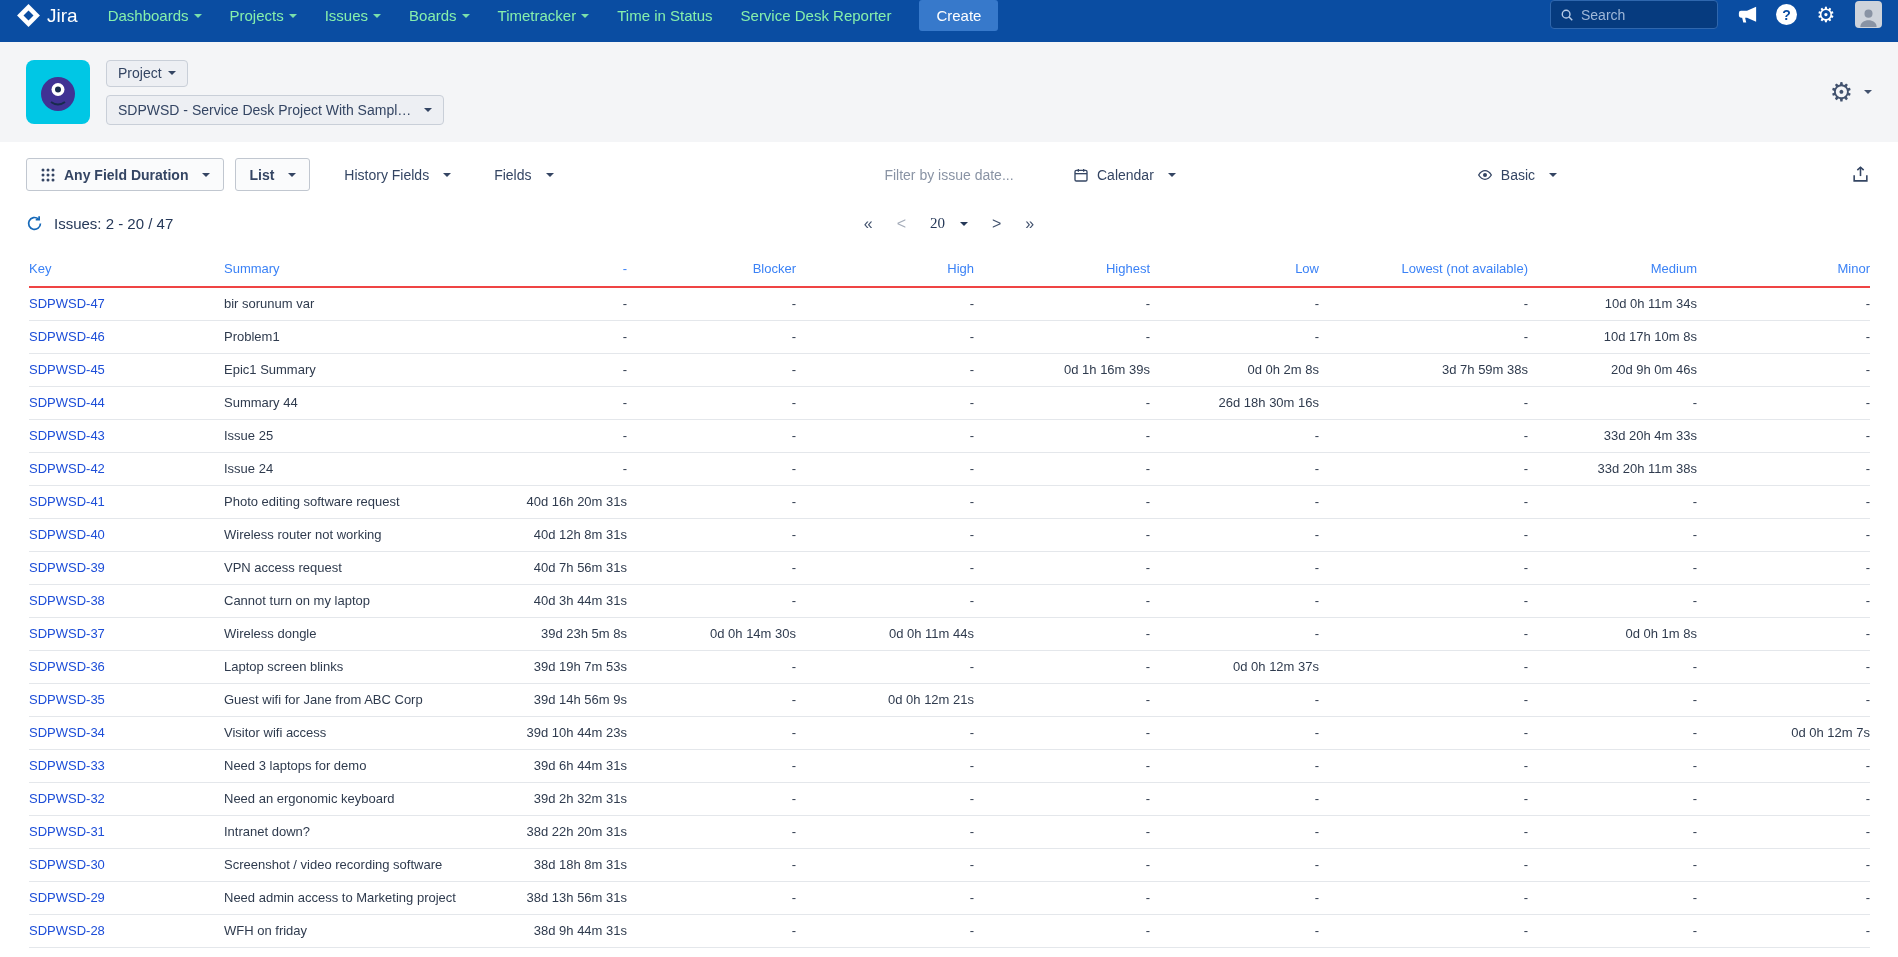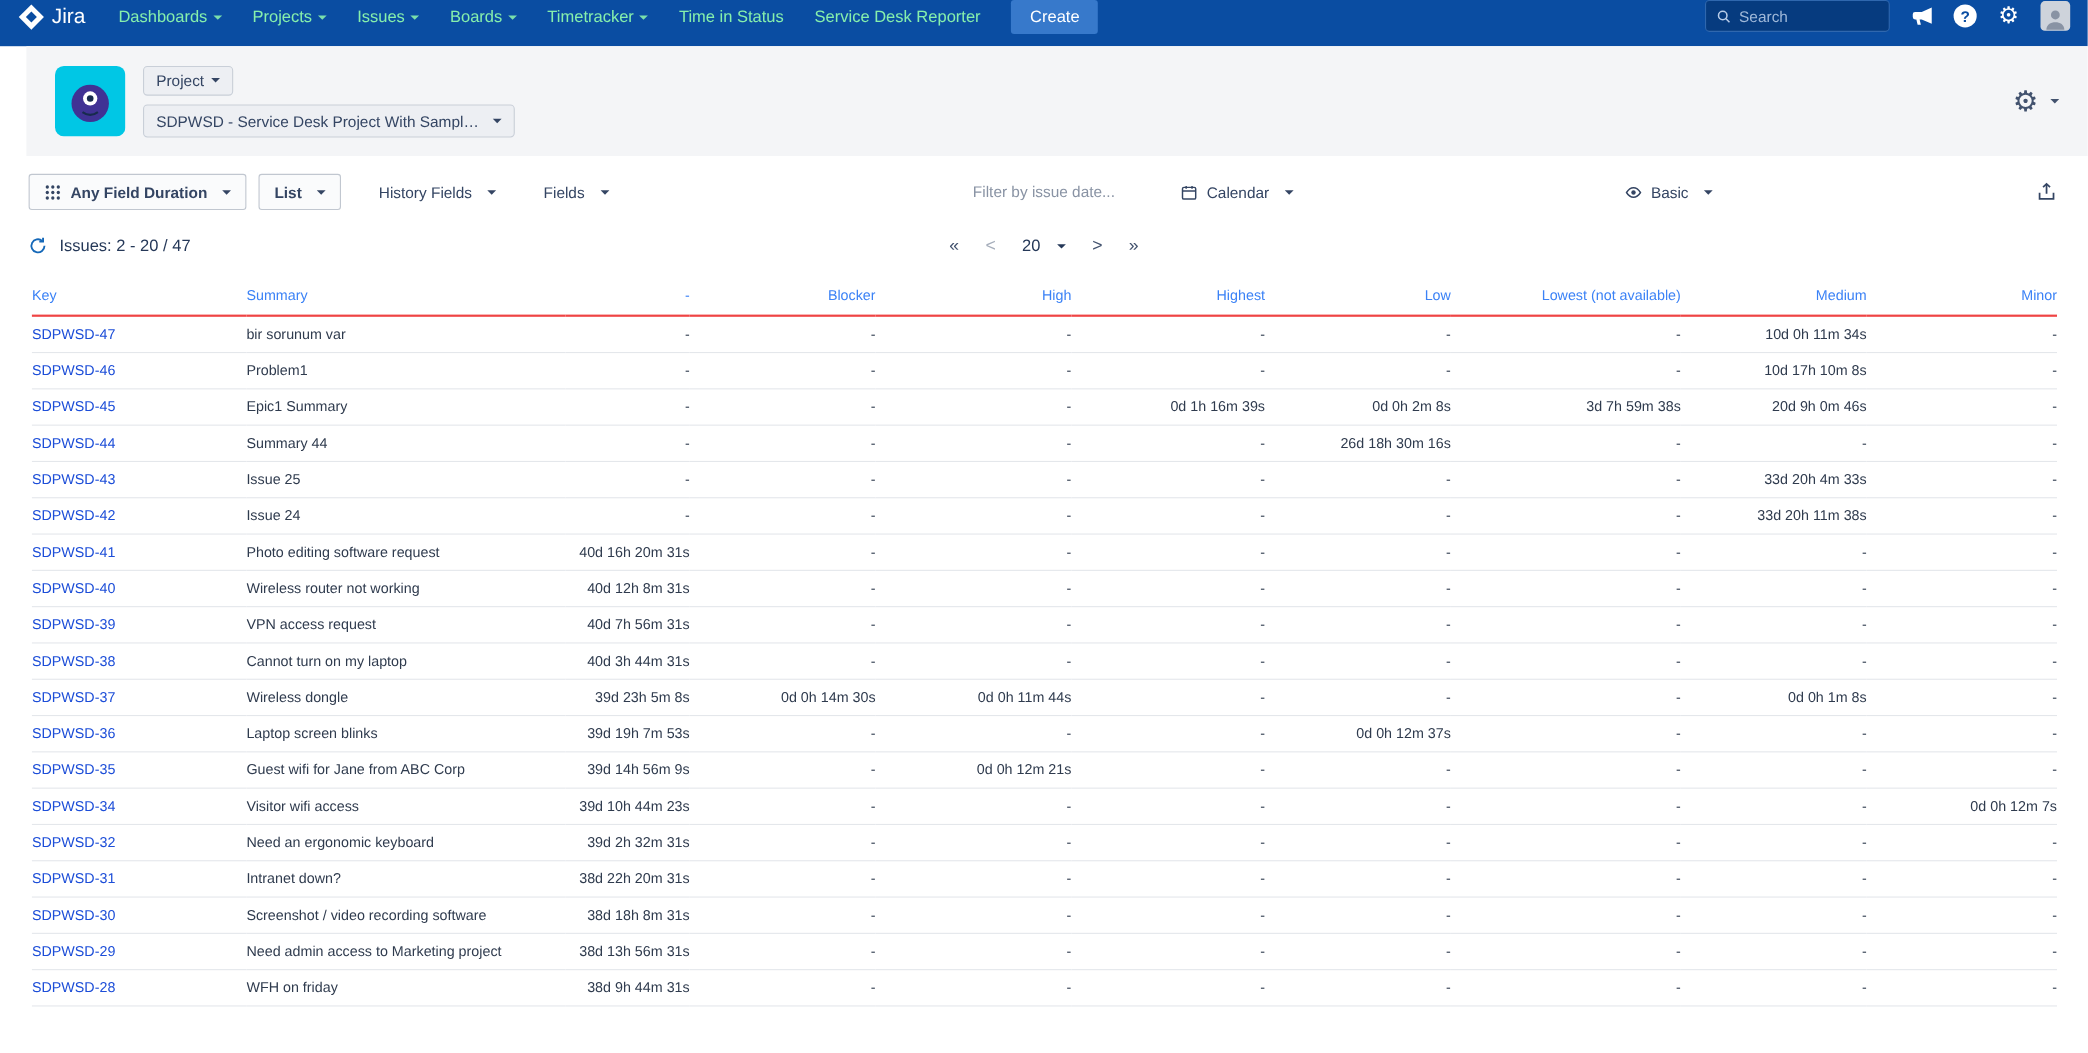--- a/index.html
+++ b/index.html
@@ -24,21 +24,21 @@
   .nav-search-input { background: transparent; border: none; outline: none; color: #fff; font-size: 14px; width: 100%; margin-left: 7px; font-family: inherit; }
   .nav-search-input::placeholder { color: #9FB8D9; }
   .nav-icon { color: #fff; display: inline-flex; align-items: center; justify-content: center; width: 24px; height: 24px; cursor: pointer; }
   .nav-icon svg { width: 23px; height: 23px; }
   .help-badge { background: #fff; color: #0A4DA2; border-radius: 50%; width: 21px; height: 21px; font-size: 14px; font-weight: 700; }
   .gear-white { font-size: 21px; line-height: 1; }
   .nav-avatar { width: 27px; height: 27px; border-radius: 4px; background: #CED3DB; display: inline-flex; align-items: flex-end; justify-content: center; overflow: hidden; cursor: pointer; }
   .nav-avatar svg { width: 23px; height: 23px; }
 
   
-  .proj { height: 100px; background: #F4F5F7; display: flex; align-items: center; justify-content: space-between; padding: 0 26px; margin-left: 24px; }
+  .proj { height: 100px; background: #F4F5F7; display: flex; align-items: center; justify-content: space-between; padding: 0 26px; }
   .proj-left { display: flex; align-items: center; }
   .proj-avatar svg { width: 64px; height: 64px; display: block; }
   .proj-controls { margin-left: 16px; display: flex; flex-direction: column; gap: 8px; align-items: flex-start; }
   .chip { display: inline-flex; align-items: center; background: #EDEFF3; border: 1px solid #C9CFD8; border-radius: 4px; height: 27px; padding: 0 11px; font-size: 14px; color: #344563; cursor: pointer; }
   .proj-select { display: inline-flex; align-items: center; background: #EDEFF3; border: 1px solid #C9CFD8; border-radius: 4px; height: 30px; padding: 0 11px; width: 338px; font-size: 14px; color: #344563; cursor: pointer; }
   .proj-select-text { overflow: hidden; white-space: nowrap; text-overflow: ellipsis; flex: 1; text-align: left; }
   .proj-settings { background: none; border: none; display: inline-flex; align-items: center; color: #42526E; cursor: pointer; gap: 5px; }
   .gear-dark { font-size: 26px; line-height: 1; }
 
   
@@ -56,21 +56,21 @@
 
   
   .issues-bar { display: grid; grid-template-columns: 1fr auto 1fr; align-items: center; padding: 8px 26px 16px; }
   .ib-left { display: flex; align-items: center; gap: 11px; }
   .refresh { cursor: pointer; display: inline-flex; }
   .refresh svg { width: 17px; height: 17px; display: block; }
   .count { font-size: 15px; color: #253858; }
   .ib-center { display: flex; align-items: center; gap: 24px; }
   .pg { font-size: 16px; color: #42526E; cursor: pointer; line-height: 1; }
   .pg.dim { color: #A5ADBA; }
-  .pg-size { display: inline-flex; align-items: center; gap: 9px; background: none; border: none; font-size: 15px; color: #253858; cursor: pointer; }
+  .pg-size { display: inline-flex; align-items: center; gap: 9px; background: none; border: none; font-size: 15px; color: #253858; cursor: pointer; font-family: Liberation Serif, serif; }
 
   
   .table-wrap { padding: 4px 28px 0 29px; }
   table { width: 100%; border-collapse: collapse; table-layout: fixed; }
   thead th { font-size: 13px; font-weight: 400; color: #3b82f6; text-align: left; padding: 9px 0 10px; border-bottom: 2px solid #ef4444; white-space: nowrap; overflow: hidden; }
   th.num, td.num { text-align: right; }
   tbody td { font-size: 13px; color: #2F3B4E; height: 33px; padding: 0; border-bottom: 1px solid #E4E7EB; white-space: nowrap; overflow: hidden; text-overflow: ellipsis; }
   .issue-key { color: #1d4ed8; text-decoration: none; cursor: pointer; }
 </style>
 </head>
@@ -452,20 +452,32 @@
           <td class="num">39d 10h 44m 23s</td>
           <td class="num">-</td>
           <td class="num">-</td>
           <td class="num">-</td>
           <td class="num">-</td>
           <td class="num">-</td>
           <td class="num">-</td>
           <td class="num">0d 0h 12m 7s</td>
         </tr>
         <tr>
+          <td><a class="issue-key" href="#">SDPWSD-33</a></td>
+          <td>Need 3 laptops for demo</td>
+          <td class="num">39d 6h 44m 31s</td>
+          <td class="num">-</td>
+          <td class="num">-</td>
+          <td class="num">-</td>
+          <td class="num">-</td>
+          <td class="num">-</td>
+          <td class="num">-</td>
+          <td class="num">-</td>
+        </tr>
+        <tr>
           <td><a class="issue-key" href="#">SDPWSD-32</a></td>
           <td>Need an ergonomic keyboard</td>
           <td class="num">39d 2h 32m 31s</td>
           <td class="num">-</td>
           <td class="num">-</td>
           <td class="num">-</td>
           <td class="num">-</td>
           <td class="num">-</td>
           <td class="num">-</td>
           <td class="num">-</td>

